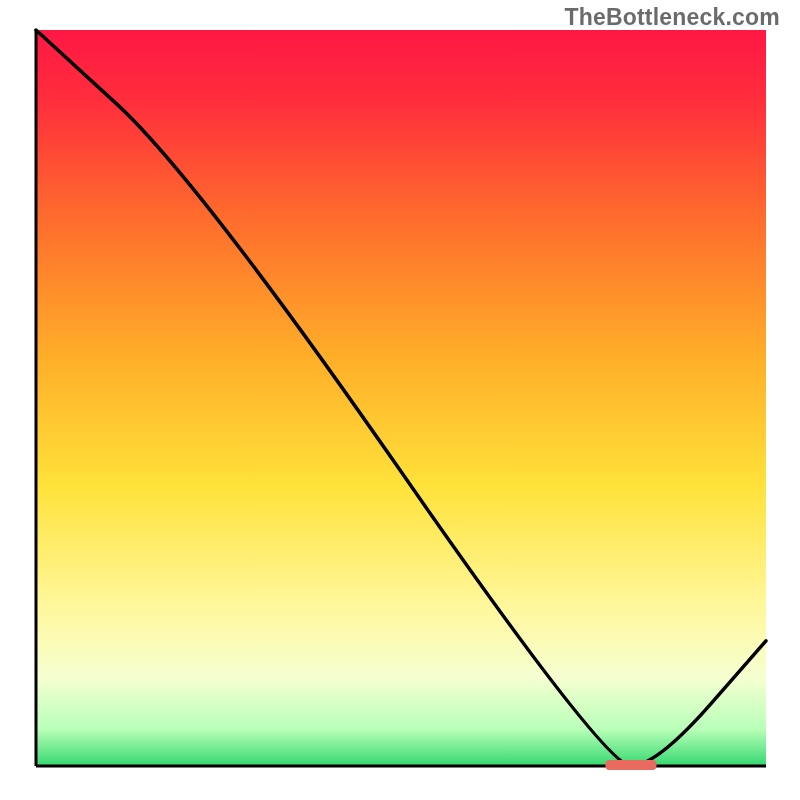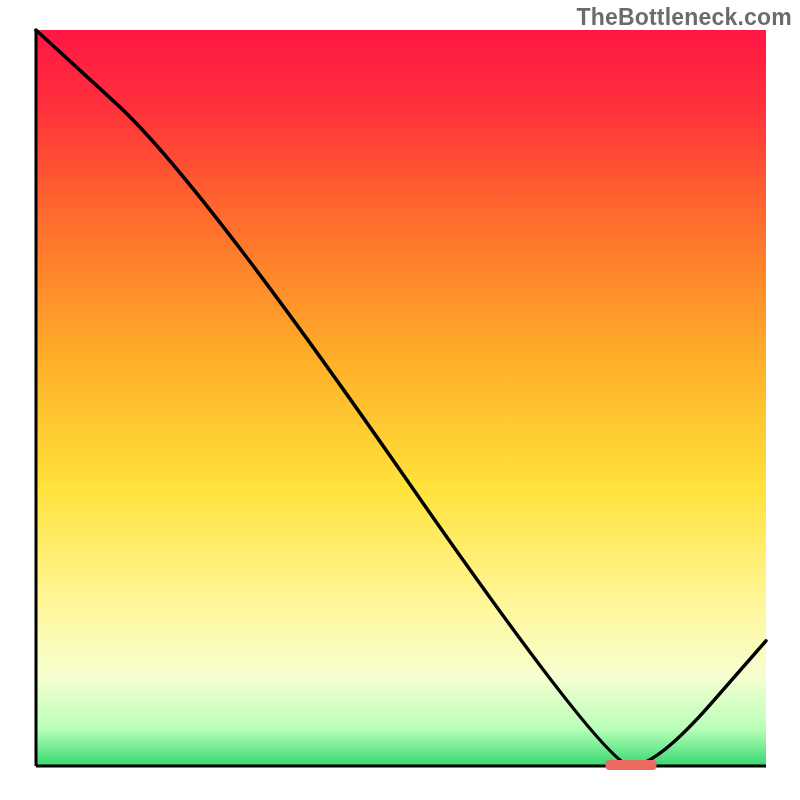--- a/index.html
+++ b/index.html
@@ -12,21 +12,21 @@
     font-family: Arial, Helvetica, sans-serif;
   }
   .stage {
     position: relative;
     width: 800px;
     height: 800px;
   }
   .watermark {
     position: absolute;
     top: 4px;
-    right: 8px;
+    right: 20px;
     font-size: 23px;
     font-weight: 600;
     color: #6b6b6b;
     letter-spacing: 0.2px;
     z-index: 10;
   }
   svg {
     position: absolute;
     left: 0;
     top: 0;

